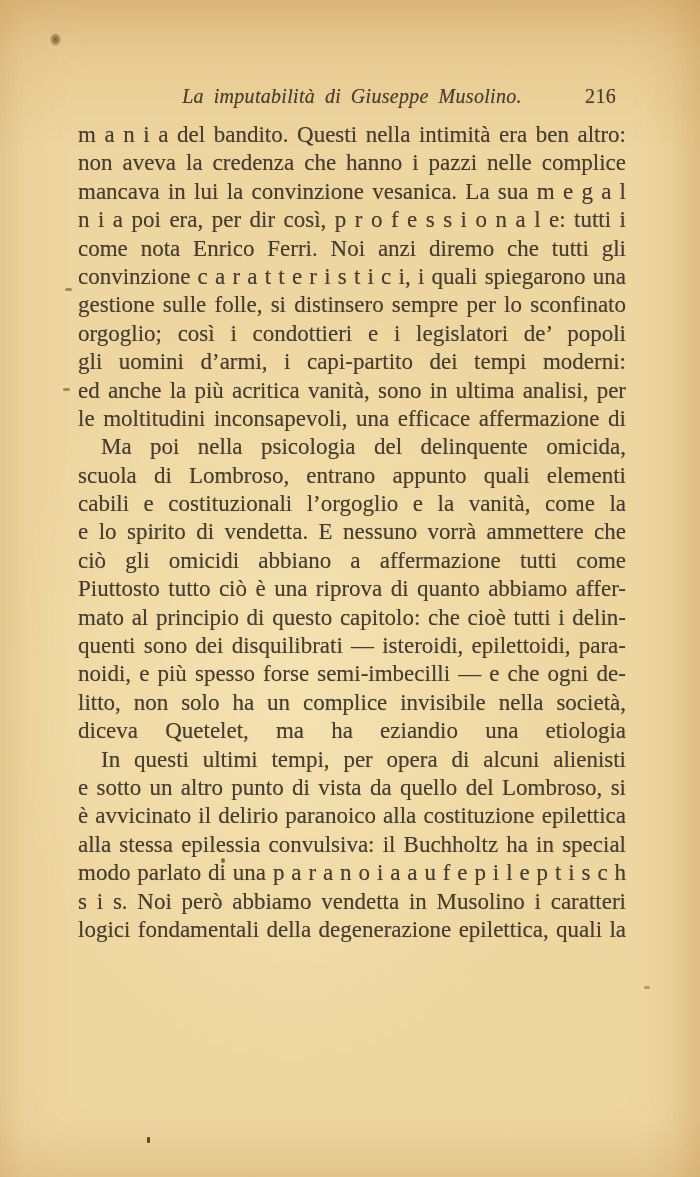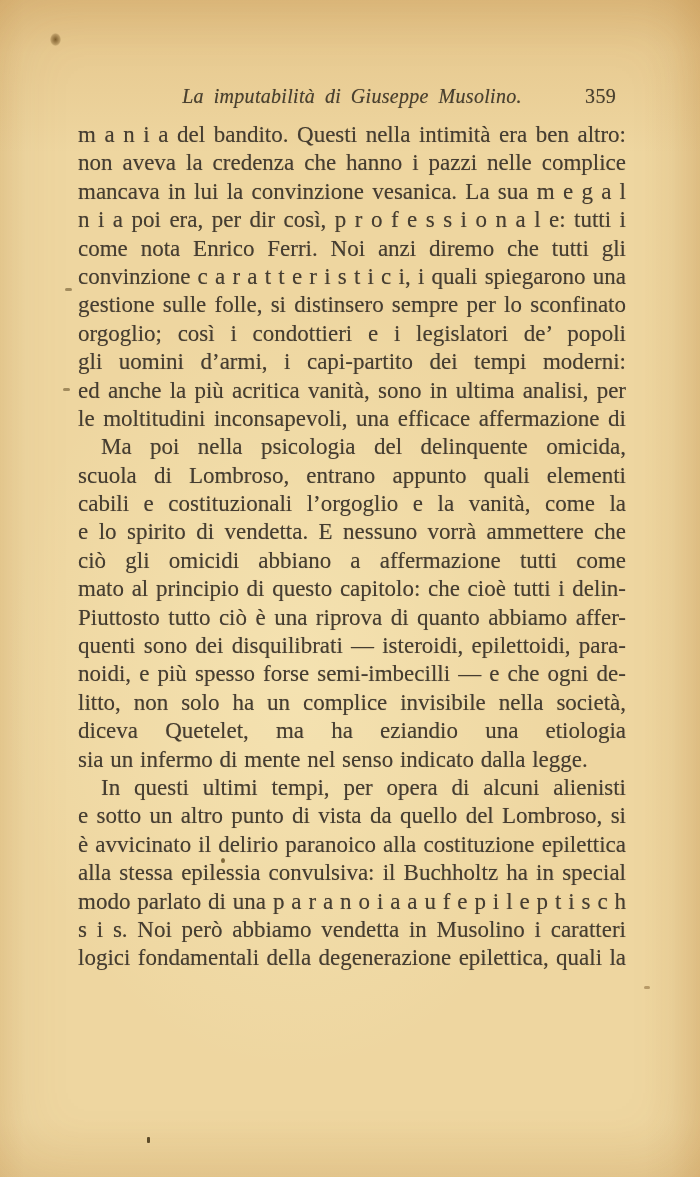--- a/index.html
+++ b/index.html
@@ -108,21 +108,21 @@
 
   <div class="speck speck-blob"></div>
   <div class="speck speck-dot-mid"></div>
   <div class="speck speck-dot-bottom"></div>
   <div class="speck speck-dash-right"></div>
   <div class="speck speck-tick-1"></div>
   <div class="speck speck-tick-2"></div>
 
   <div class="running-header">
     <span class="running-title">La imputabilità di Giuseppe Musolino.</span>
-    <span class="page-number">359</span>
+    <span class="page-number">216</span>
   </div>
 
   <div class="body-text">
       <div class="para">
         <div class="line">m a n i a del bandito. Questi nella intimità era ben altro:</div>
         <div class="line">non aveva la credenza che hanno i pazzi nelle complice idee:</div>
         <div class="line">mancava in lui la convinzione vesanica. La sua m e g a l o m a-</div>
         <div class="line">n i a poi era, per dir così, p r o f e s s i o n a l e: tutti i bri-</div>
         <div class="line">come nota Enrico Ferri. Noi anzi diremo che tutti gli uomini</div>
         <div class="line">convinzione c a r a t t e r i s t i c i, i quali spiegarono una sug-</div>
@@ -131,27 +131,26 @@
         <div class="line">gli uomini d’armi, i capi-partito dei tempi moderni: l’orgoglio</div>
         <div class="line">ed anche la più acritica vanità, sono in ultima analisi, per</div>
         <div class="line">le moltitudini inconsapevoli, una efficace affermazione di forza.</div>
       </div>
       <div class="para">
         <div class="line indent">Ma poi nella psicologia del delinquente omicida, secondo la</div>
         <div class="line">scuola di Lombroso, entrano appunto quali elementi imman-</div>
         <div class="line">cabili e costituzionali l’orgoglio e la vanità, come la violenza</div>
         <div class="line">e lo spirito di vendetta. E nessuno vorrà ammettere che per</div>
         <div class="line">ciò gli omicidi abbiano a affermazione tutti come paranoici.</div>
+        <div class="line">Piuttosto tutto ciò è una riprova di quanto abbiamo affer-</div>
         <div class="line">mato al principio di questo capitolo: che cioè tutti i delin-</div>
-        <div class="line">Piuttosto tutto ciò è una riprova di quanto abbiamo affer-</div>
         <div class="line">quenti sono dei disquilibrati — isteroidi, epilettoidi, para-</div>
         <div class="line">noidi, e più spesso forse semi-imbecilli — e che ogni de-</div>
         <div class="line">litto, non solo ha un complice invisibile nella società, come</div>
         <div class="line">diceva Quetelet, ma ha eziandio una etiologia antropologica.</div>
-        <div class="line flush">sia un infermo di mente nel senso indicato dalla legge.</div>
       </div>
       <div class="para">
         <div class="line indent">In questi ultimi tempi, per opera di alcuni alienisti tedeschi</div>
         <div class="line">e sotto un altro punto di vista da quello del Lombroso, si</div>
         <div class="line">è avvicinato il delirio paranoico alla costituzione epilettica e</div>
         <div class="line">alla stessa epilessia convulsiva: il Buchholtz ha in special</div>
         <div class="line">modo parlato di una p a r a n o i a a u f e p i l e p t i s c h e r B a-</div>
         <div class="line">s i s. Noi però abbiamo vendetta in Musolino i caratteri psico-</div>
         <div class="line">logici fondamentali della degenerazione epilettica, quali la</div>
       </div>

